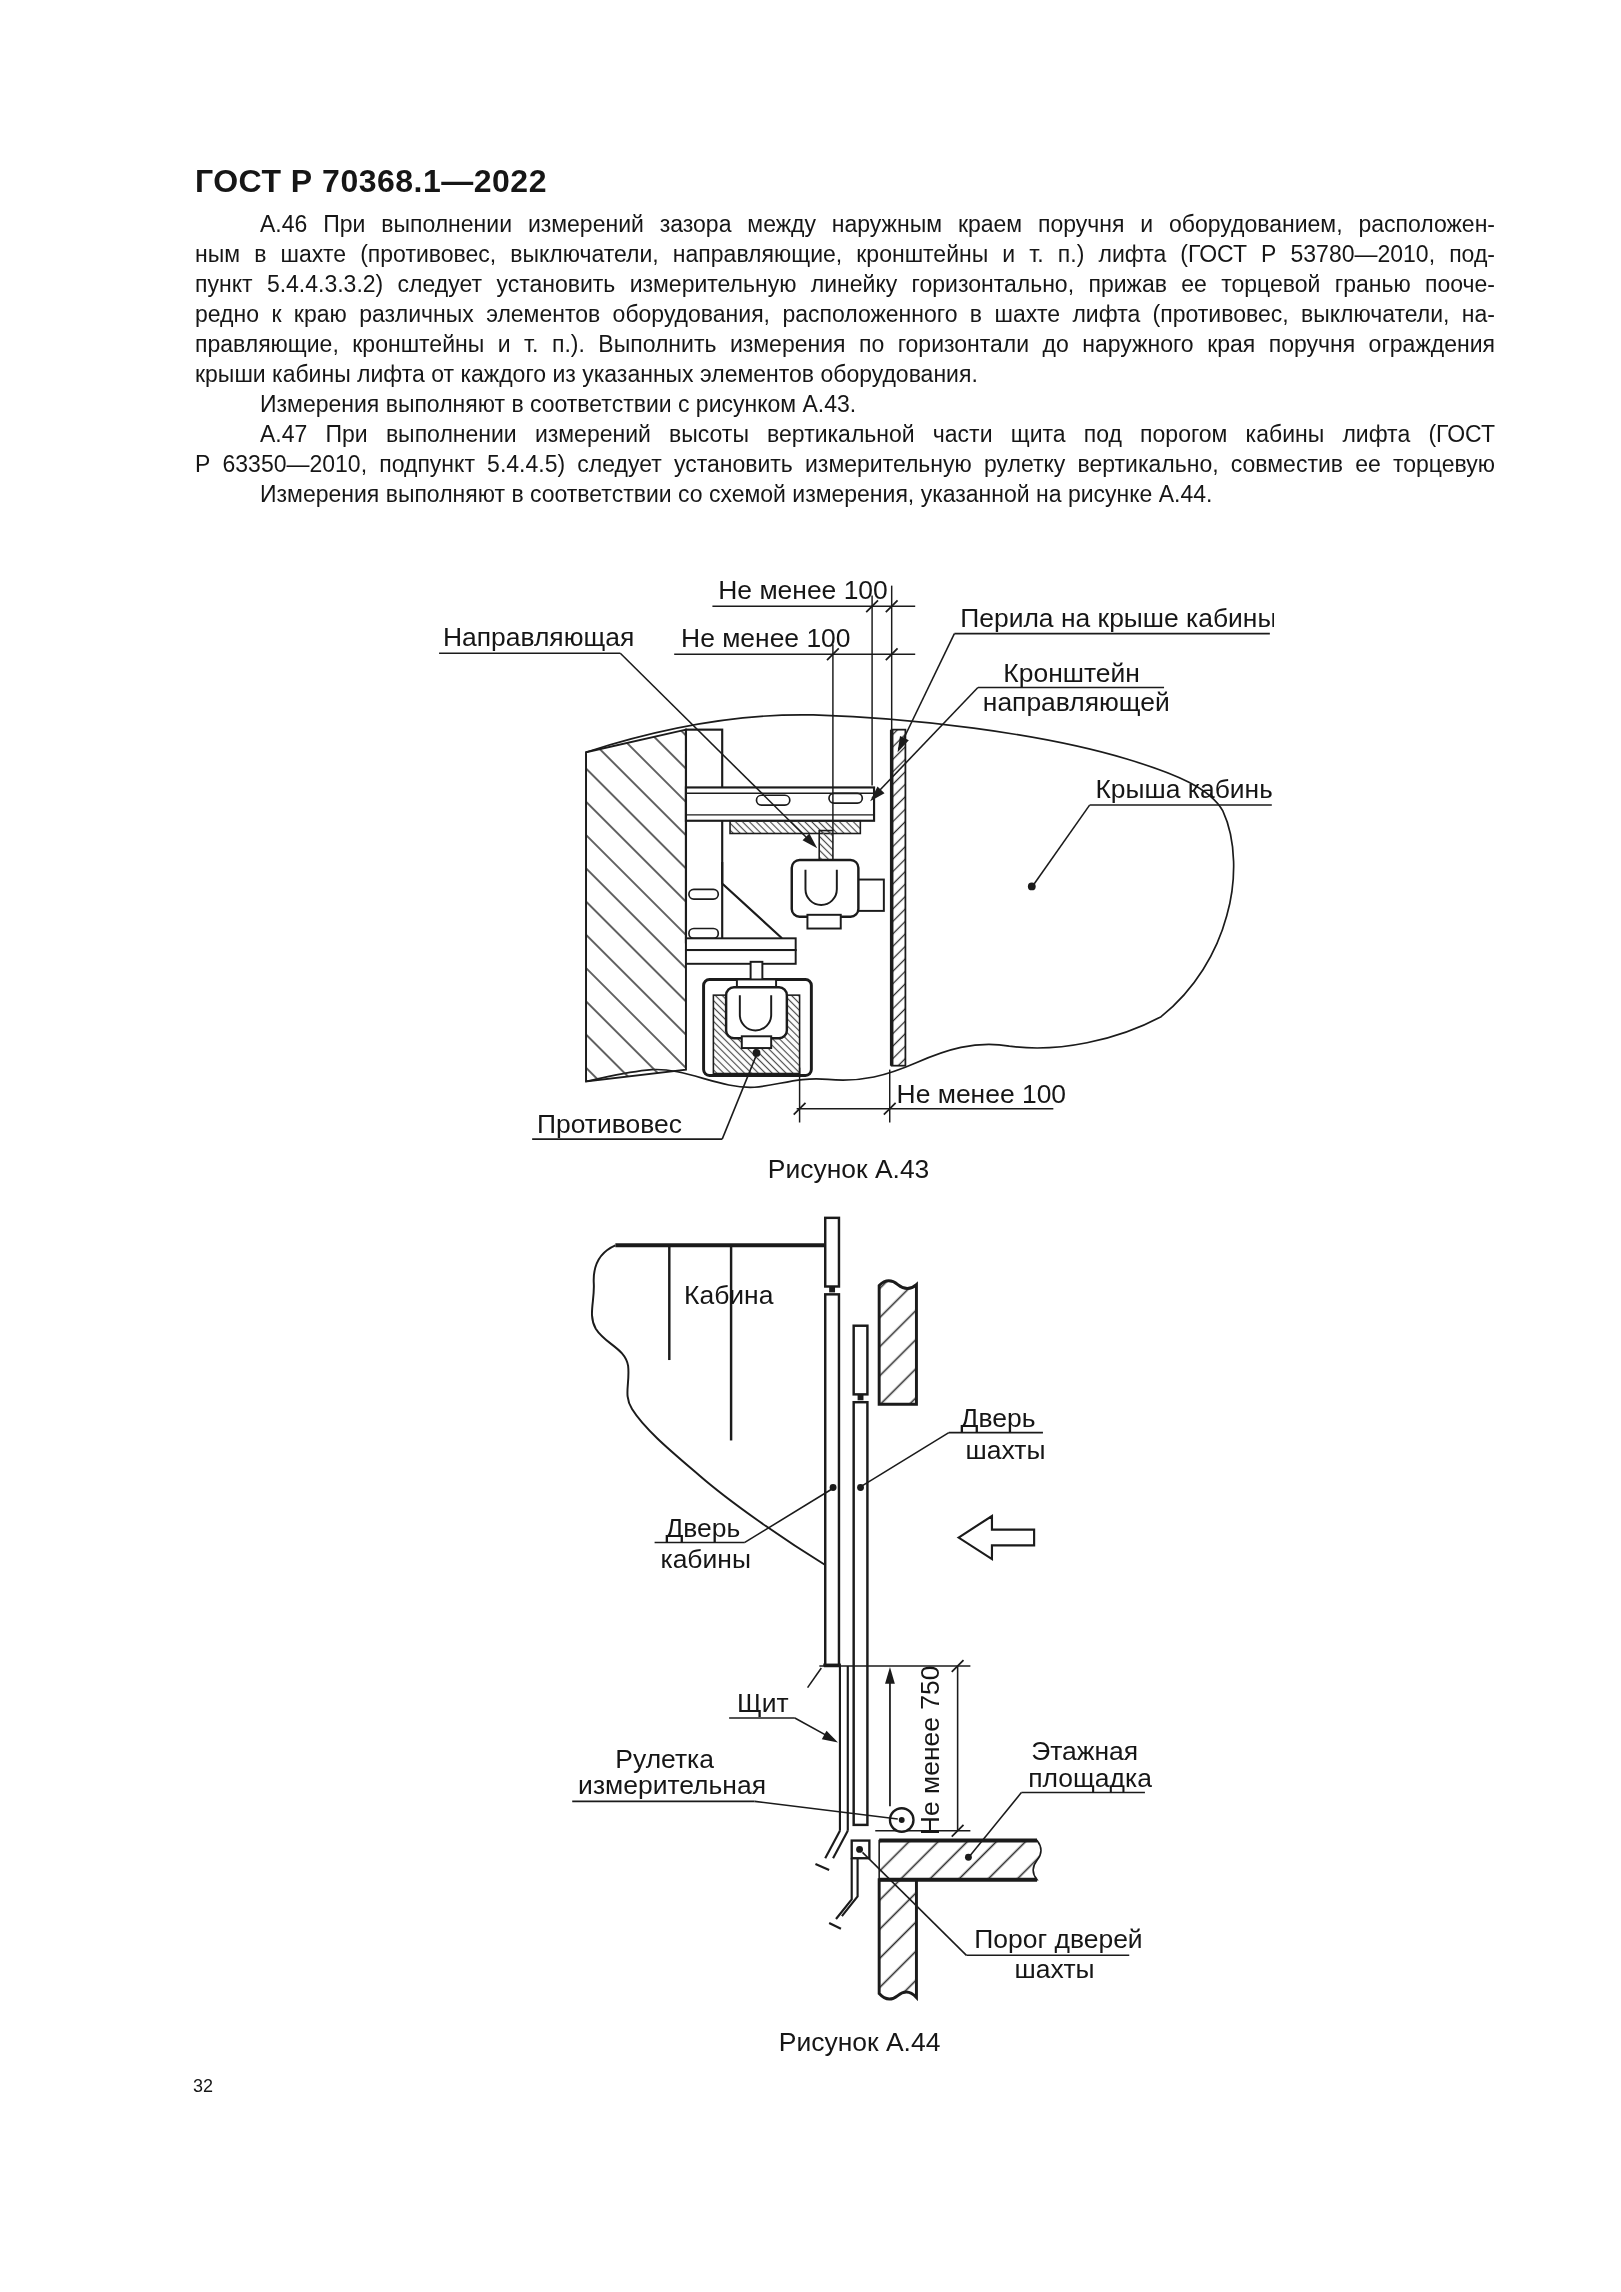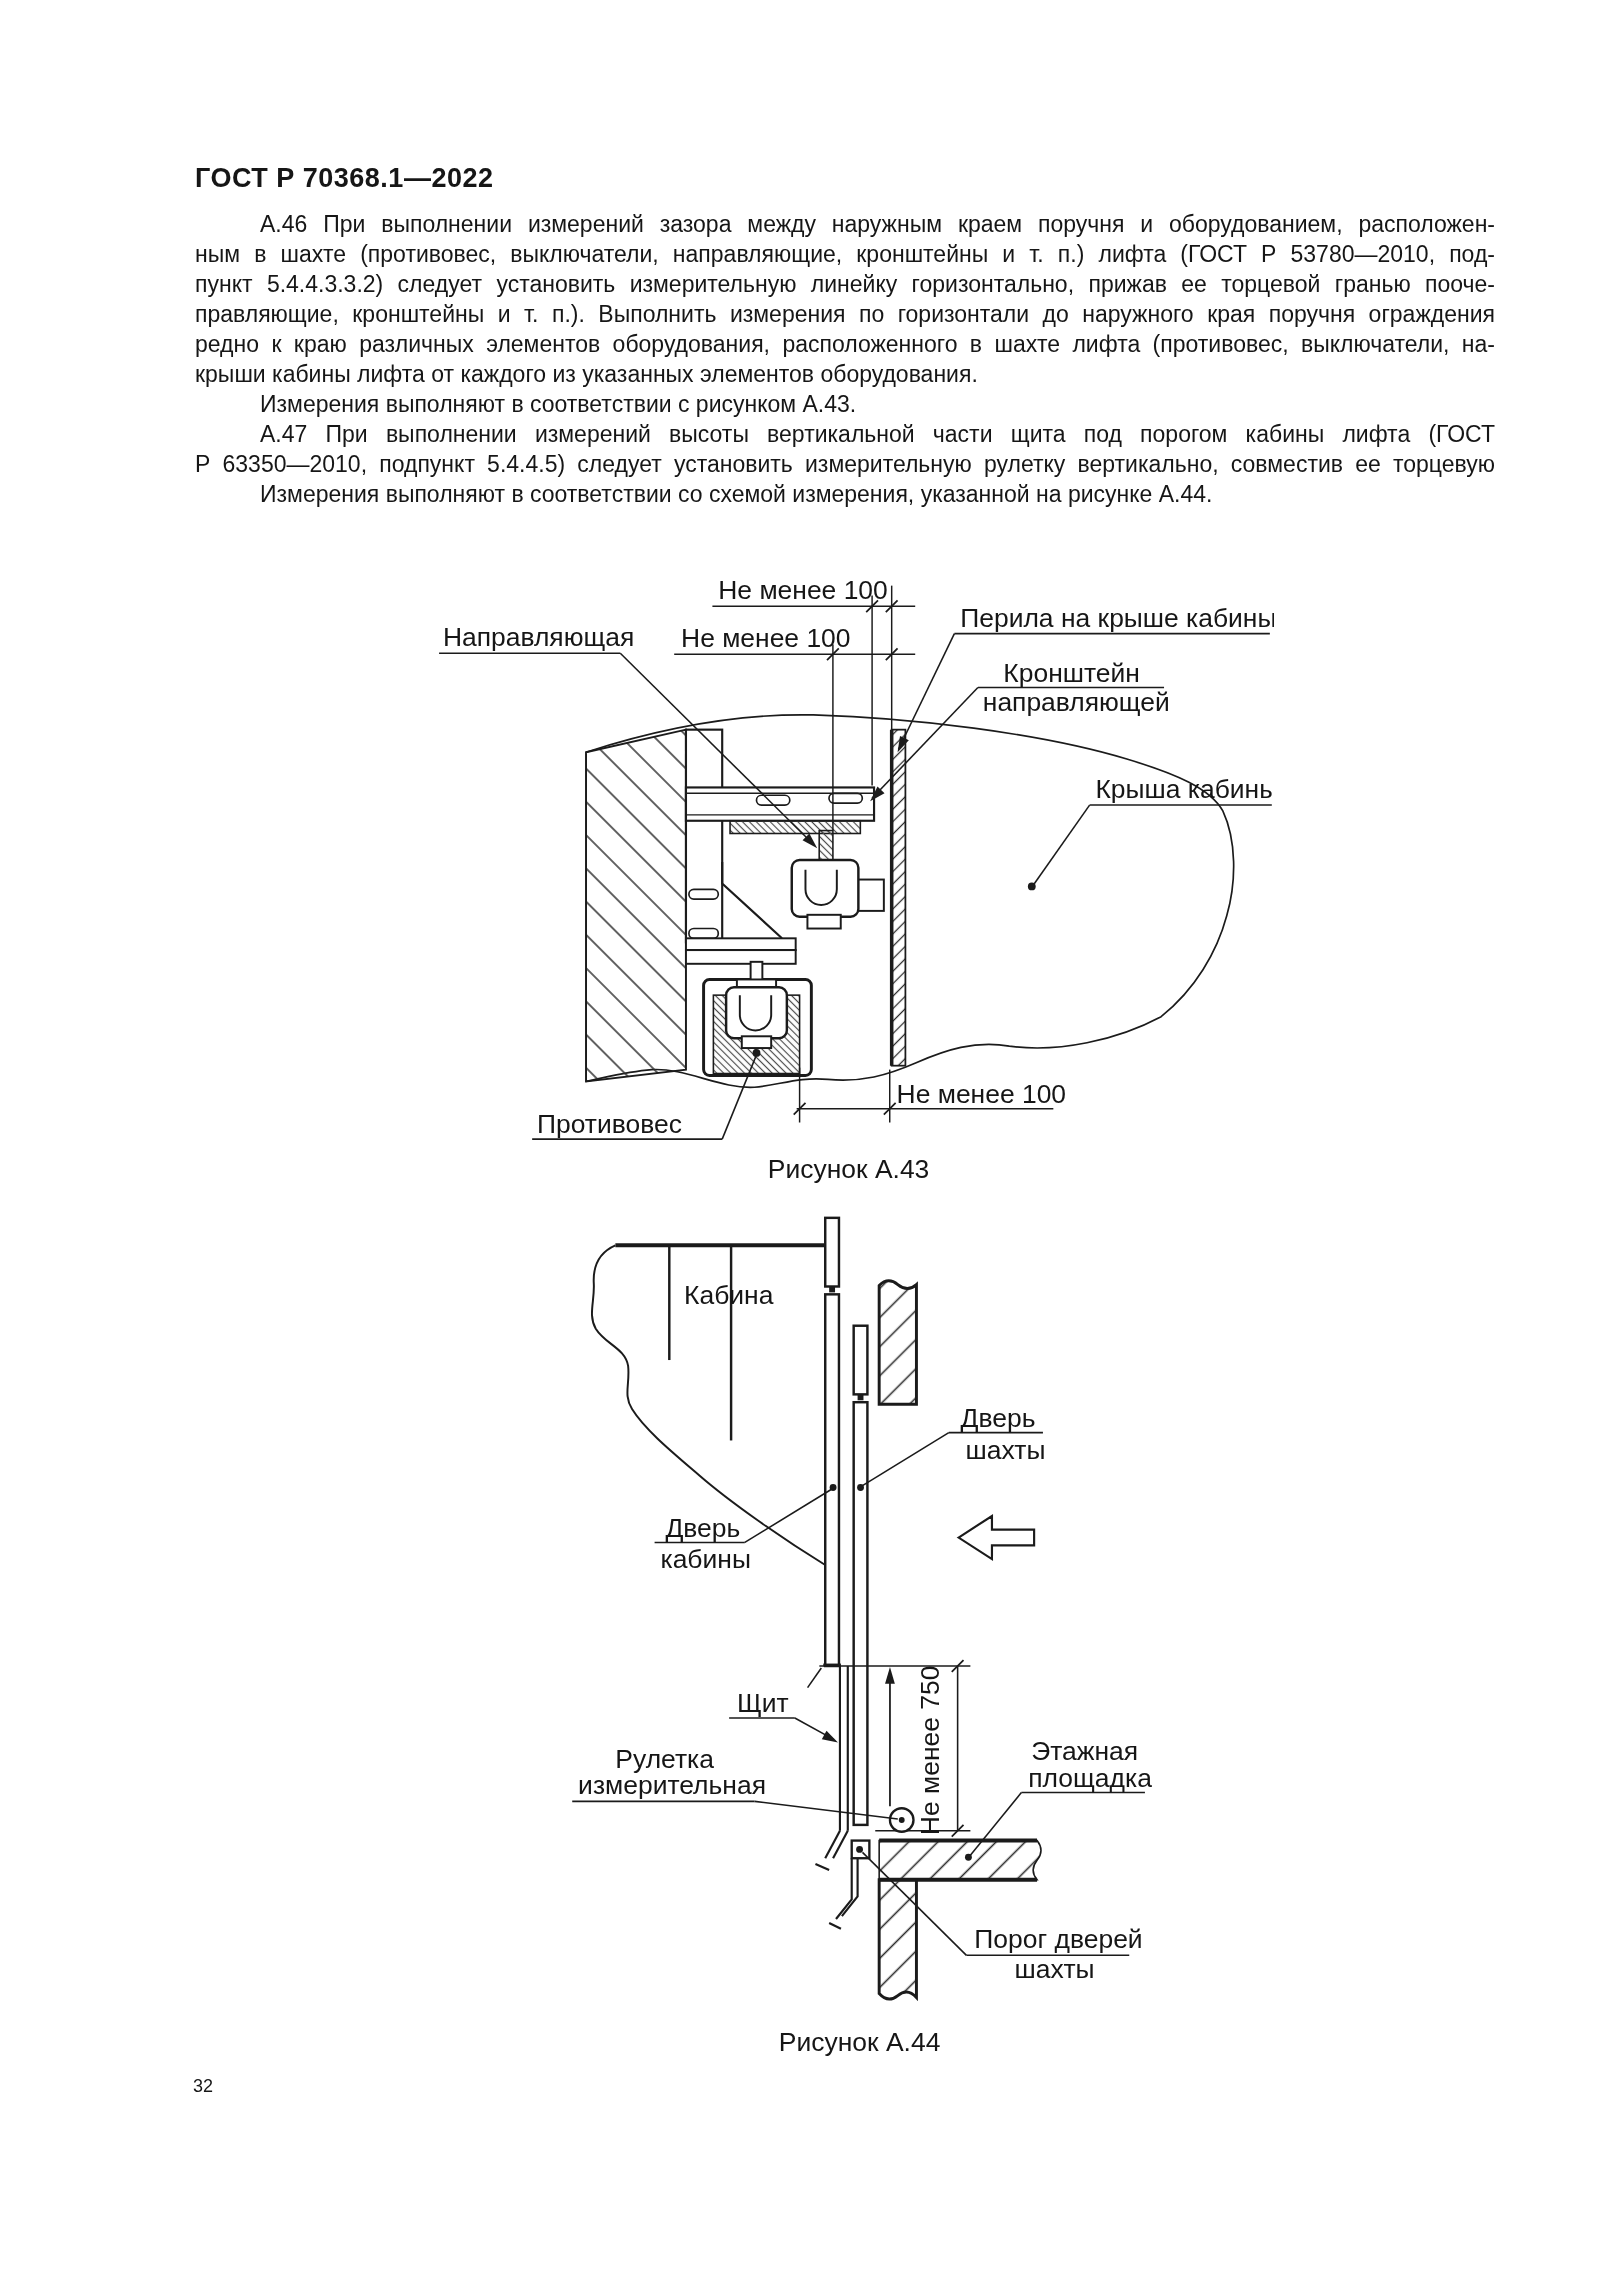--- a/index.html
+++ b/index.html
@@ -1,40 +1,40 @@
 <!DOCTYPE html>
 <html><head>
 <meta charset="utf-8">
 <style>
   html,body{margin:0;padding:0;background:#888;}
   .page{position:relative;width:1621px;height:2293px;background:#ffffff;margin:0 auto;
         font-family:"Liberation Sans",sans-serif;color:#161616;overflow:hidden;}
-  .hdr{position:absolute;left:195px;top:163px;font-size:27px;font-weight:bold;letter-spacing:0.5px;}
+  .hdr{position:absolute;left:195px;top:163px;font-size:32px;font-weight:bold;letter-spacing:0.5px;}
   .body-text{position:absolute;left:195px;top:209px;width:1300px;}
   .tl{height:30px;line-height:30px;font-size:23px;}
   .ind{padding-left:65px;}
   .jst{text-align:justify;text-align-last:justify;}
   .fig{position:absolute;}
   svg text{font-family:"Liberation Sans",sans-serif;fill:#161616;font-size:27px;}
   .pgnum{position:absolute;left:193px;top:2076px;font-size:18px;}
   .ln{stroke:#1b1b1b;fill:none;}
 </style>
 </head>
 <body>
 
 <div class="page">
 
   <div class="hdr">ГОСТ Р 70368.1—2022</div>
 
   <div class="body-text">
     <div class="tl ind jst">А.46 При выполнении измерений зазора между наружным краем поручня и оборудованием, расположен-</div>
     <div class="tl jst">ным в шахте (противовес, выключатели, направляющие, кронштейны и т. п.) лифта (ГОСТ Р 53780—2010, под-</div>
     <div class="tl jst">пункт 5.4.4.3.3.2) следует установить измерительную линейку горизонтально, прижав ее торцевой гранью пооче-</div>
+    <div class="tl jst">редно к краю различных элементов оборудования, расположенного в шахте лифта (противовес, выключатели, на-</div>
     <div class="tl jst">правляющие, кронштейны и т. п.). Выполнить измерения по горизонтали до наружного края поручня ограждения</div>
-    <div class="tl jst">редно к краю различных элементов оборудования, расположенного в шахте лифта (противовес, выключатели, на-</div>
     <div class="tl">крыши кабины лифта от каждого из указанных элементов оборудования.</div>
     <div class="tl ind">Измерения выполняют в соответствии с рисунком А.43.</div>
     <div class="tl ind jst">А.47 При выполнении измерений высоты вертикальной части щита под порогом кабины лифта (ГОСТ</div>
     <div class="tl jst">Р 63350—2010, подпункт 5.4.4.5) следует установить измерительную рулетку вертикально, совместив ее торцевую</div>
     <div class="tl ind">Измерения выполняют в соответствии со схемой измерения, указанной на рисунке А.44.</div>
   </div>
 
   <svg class="fig" style="left:431px;top:568px;width:843px;height:627px" viewBox="440 580 860 640">
     <defs>
       <pattern id="hWall" patternUnits="userSpaceOnUse" width="24" height="24" patternTransform="rotate(-45)">

